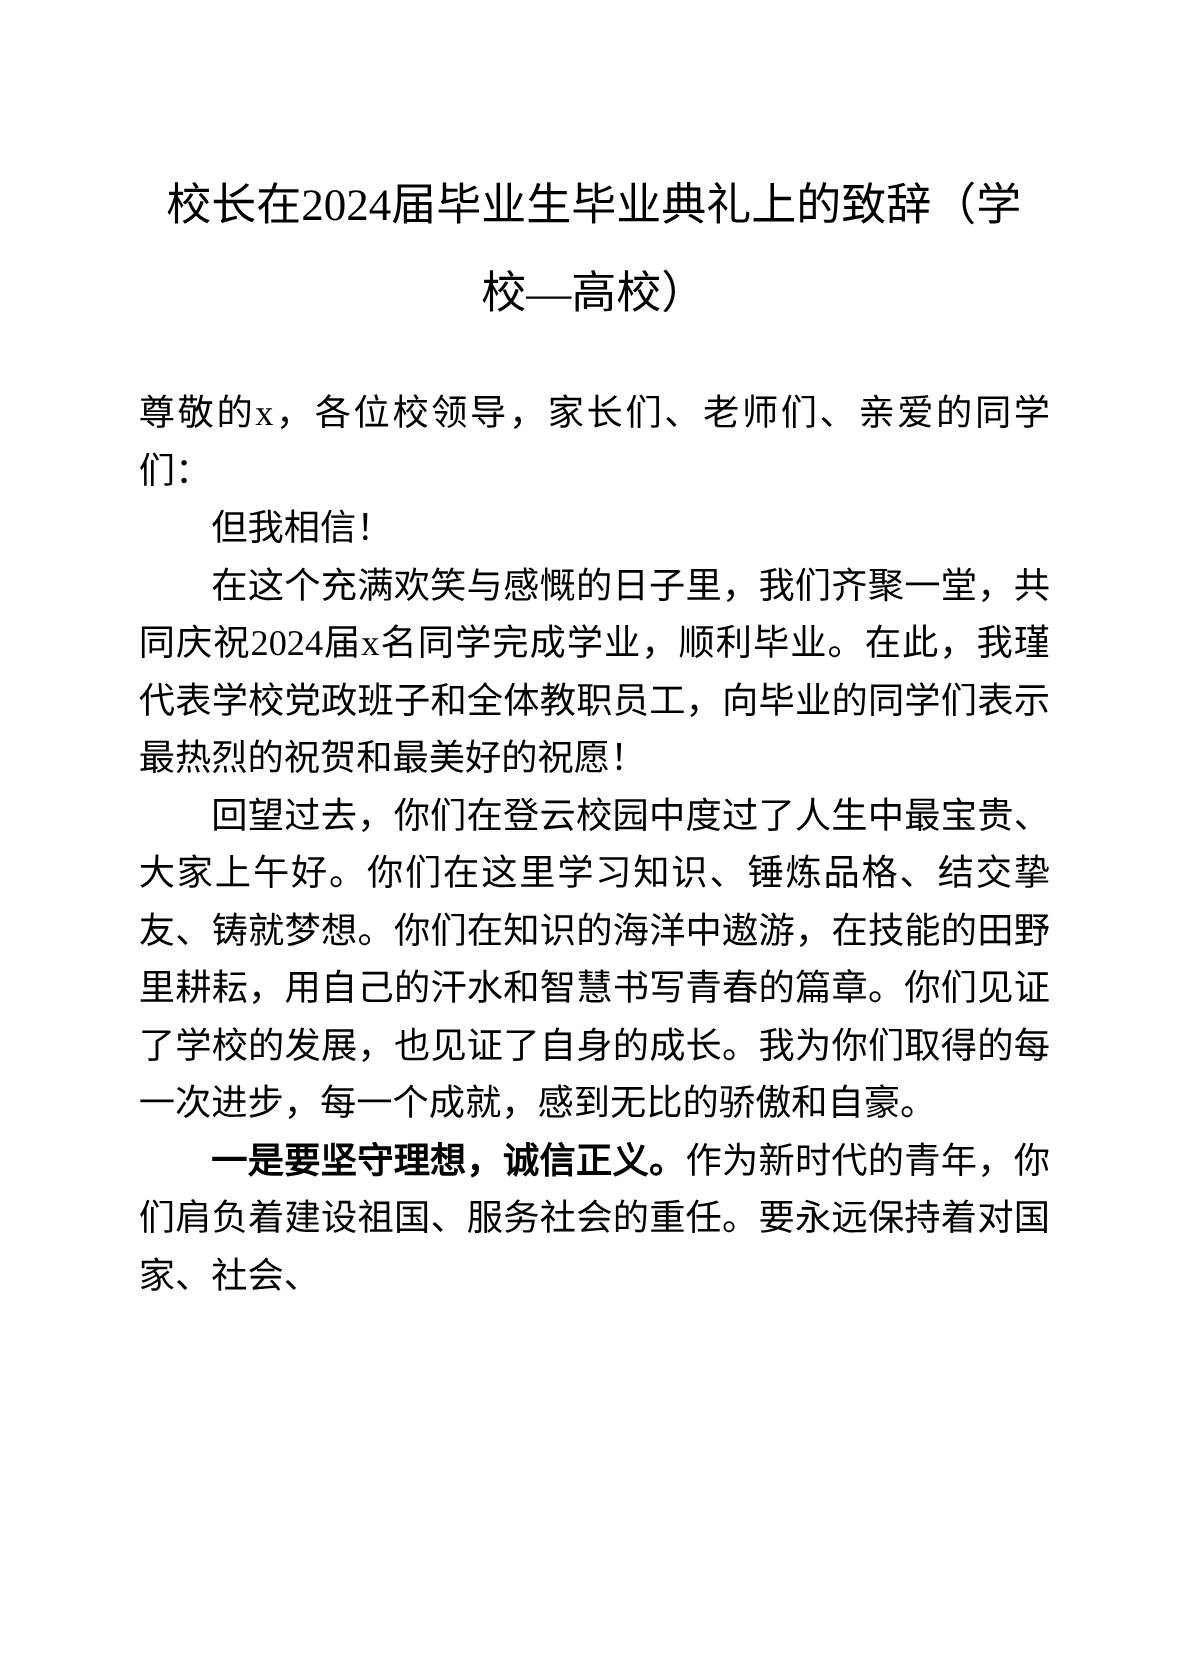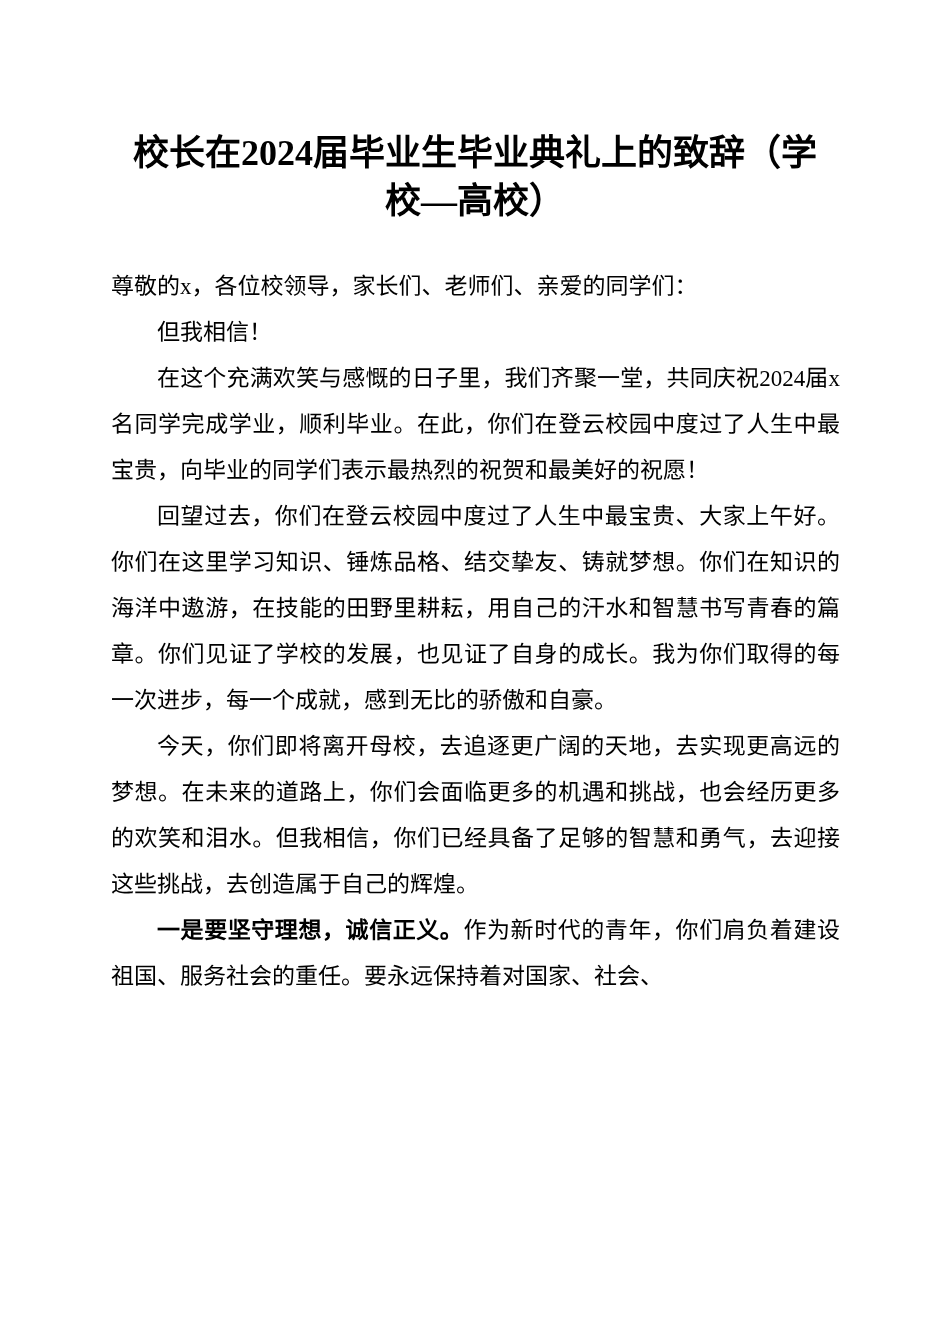--- a/index.html
+++ b/index.html
@@ -15,30 +15,30 @@
   .page {
     width: 950px;
     height: 1344px;
     background: #ffffff;
   }
   .doc-title {
     margin: 129px auto 0 auto;
     width: 700px;
     text-align: center;
     font-size: 36px;
-    line-height: 48px;
-    font-weight: bold;
+    line-height: 70px;
+    font-weight: normal;
     color: #000000;
     word-break: break-word;
   }
   .doc-body {
     margin-top: 39px;
     margin-left: 111px;
     width: 729px;
-    font-size: 23px;
+    font-size: 29px;
     line-height: 46px;
     text-align: justify;
     color: #000000;
   }
   .doc-body p { margin: 0; }
   .doc-body p.indent { text-indent: 2em; }
   .doc-body strong { font-weight: bold; }
 </style>
 </head>
 <body>
@@ -46,25 +46,24 @@
 <div class="page">
 
   <h1 class="doc-title">校长在2024届毕业生毕业典礼上的致辞（学校—高校）</h1>
 
   <div class="doc-body">
 
     <p>尊敬的x，各位校领导，家长们、老师们、亲爱的同学们：</p>
 
     <p class="indent">但我相信！</p>
 
-    <p class="indent">在这个充满欢笑与感慨的日子里，我们齐聚一堂，共同庆祝2024届x名同学完成学业，顺利毕业。在此，你们在登云校园中度过了人生中最宝贵，向毕业的同学们表示最热烈的祝贺和最美好的祝愿！</p>
+    <p class="indent">在这个充满欢笑与感慨的日子里，我们齐聚一堂，共同庆祝2024届x名同学完成学业，顺利毕业。在此，我瑾代表学校党政班子和全体教职员工，向毕业的同学们表示最热烈的祝贺和最美好的祝愿！</p>
 
     <p class="indent">回望过去，你们在登云校园中度过了人生中最宝贵、大家上午好。你们在这里学习知识、锤炼品格、结交挚友、铸就梦想。你们在知识的海洋中遨游，在技能的田野里耕耘，用自己的汗水和智慧书写青春的篇章。你们见证了学校的发展，也见证了自身的成长。我为你们取得的每一次进步，每一个成就，感到无比的骄傲和自豪。</p>
 
-    <p class="indent">今天，你们即将离开母校，去追逐更广阔的天地，去实现更高远的梦想。在未来的道路上，你们会面临更多的机遇和挑战，也会经历更多的欢笑和泪水。但我相信，你们已经具备了足够的智慧和勇气，去迎接这些挑战，去创造属于自己的辉煌。</p>
 
 
     <p class="indent">
       <strong>一是要坚守理想，诚信正义。</strong><span>作为新时代的青年，你们肩负着建设祖国、服务社会的重任。要永远保持着对国家、社会、</span>
     </p>
 
   </div>
 </div>
 
 </body></html>

